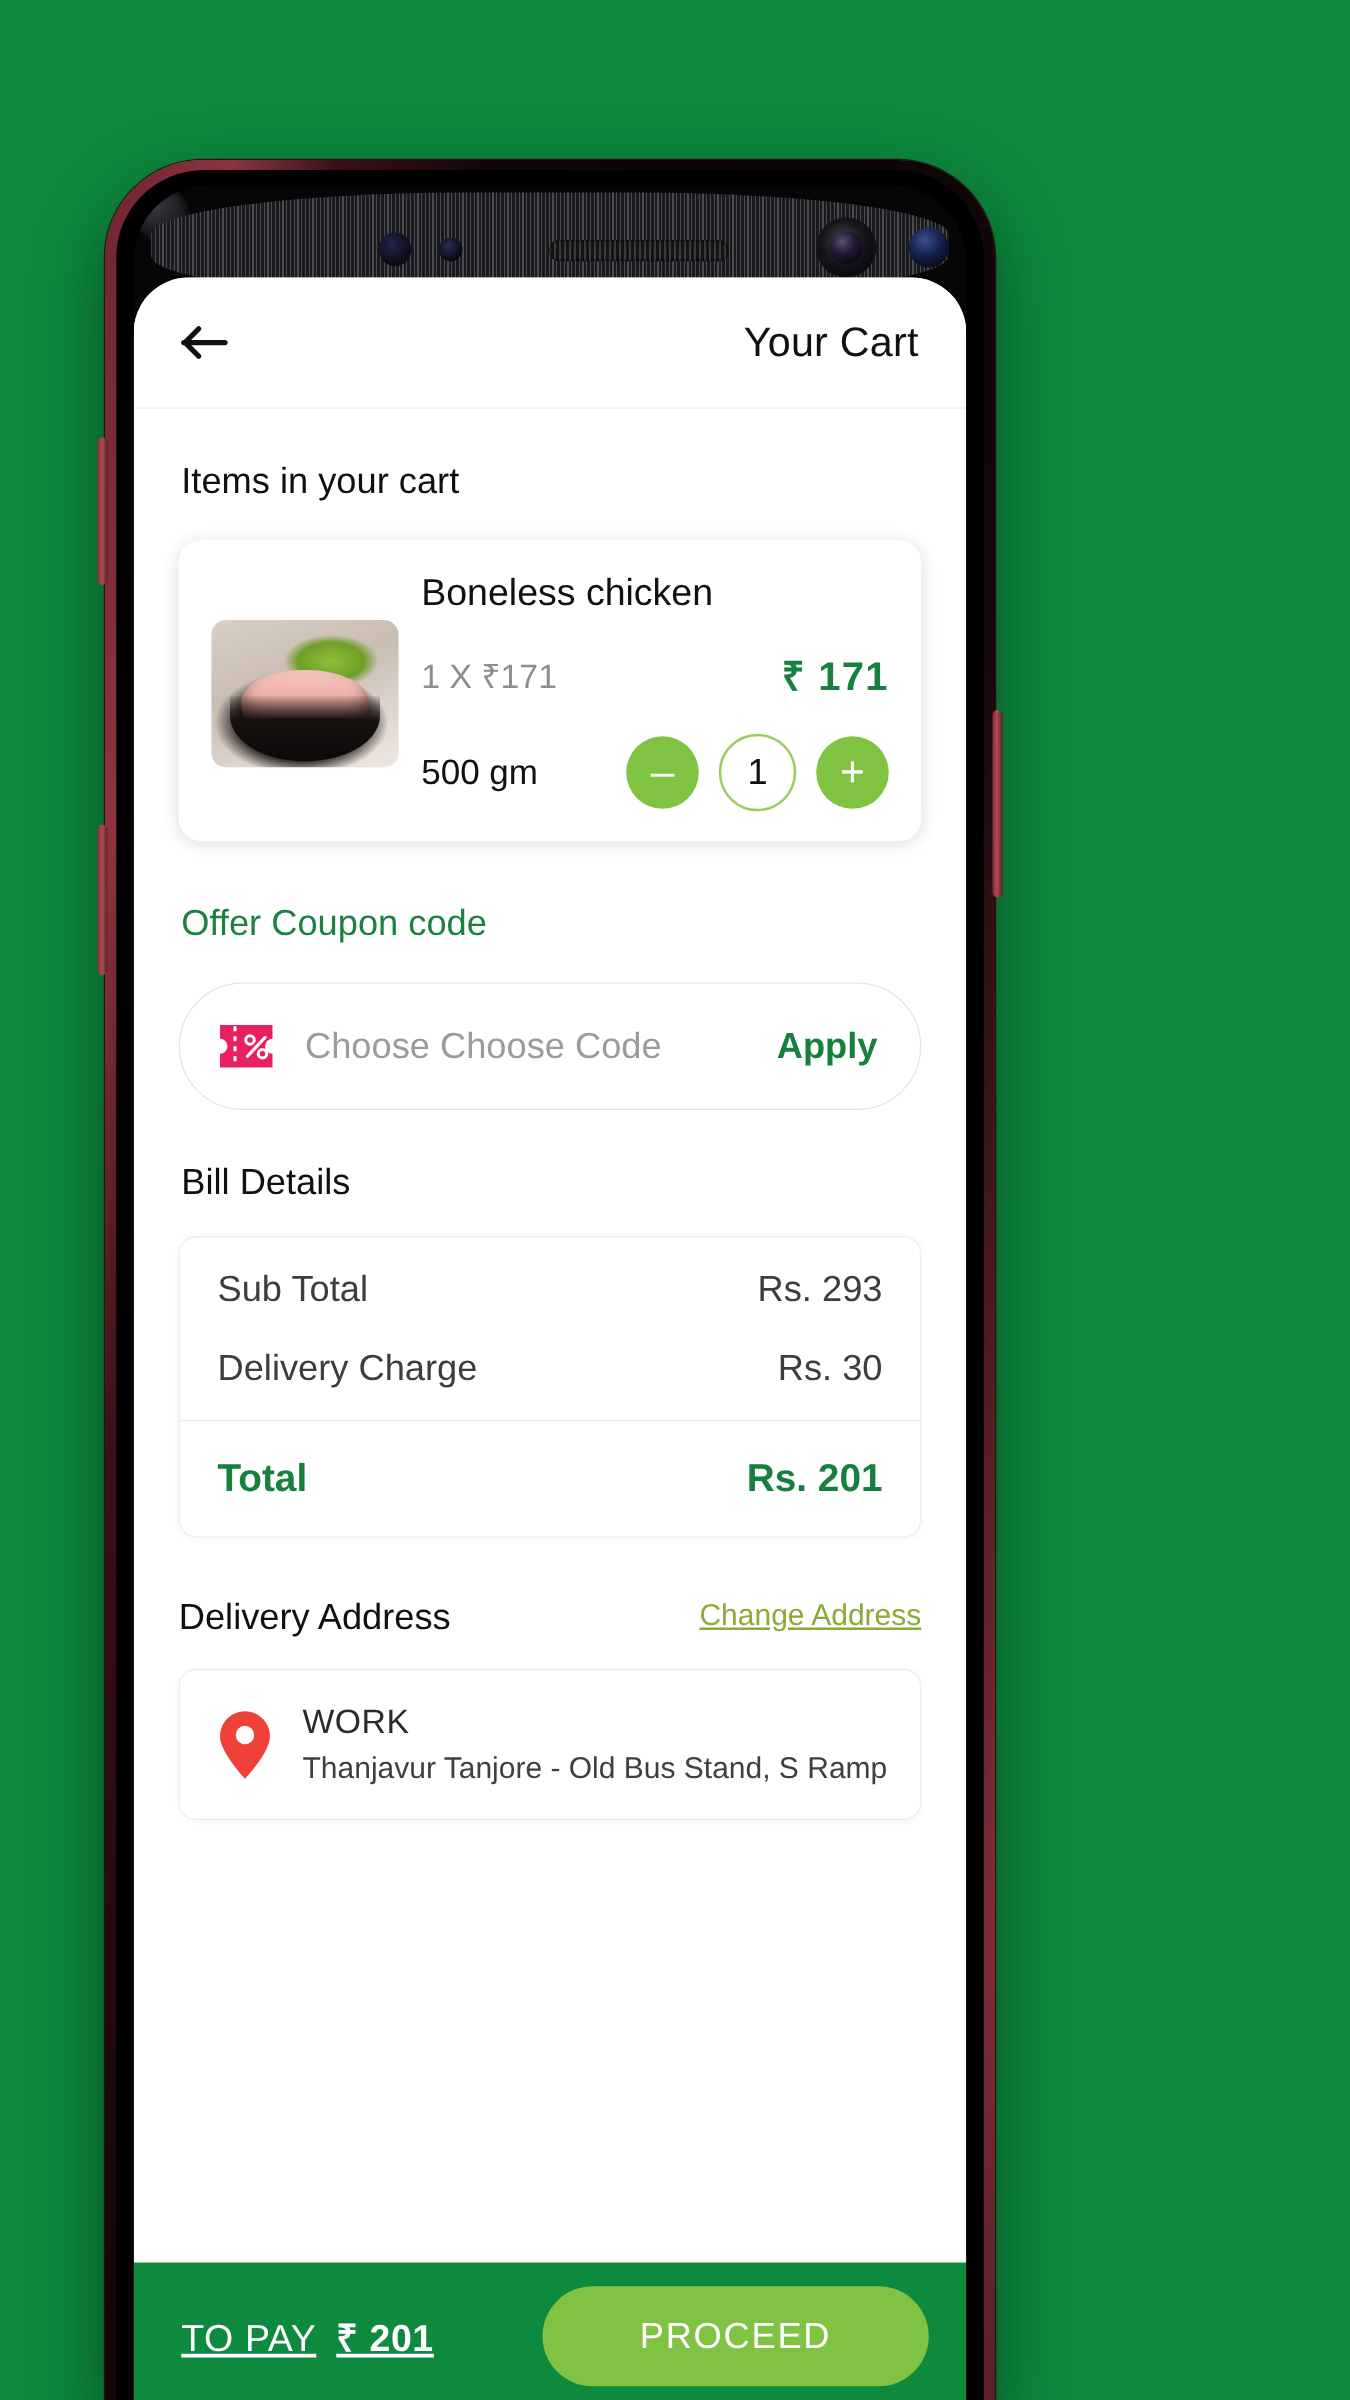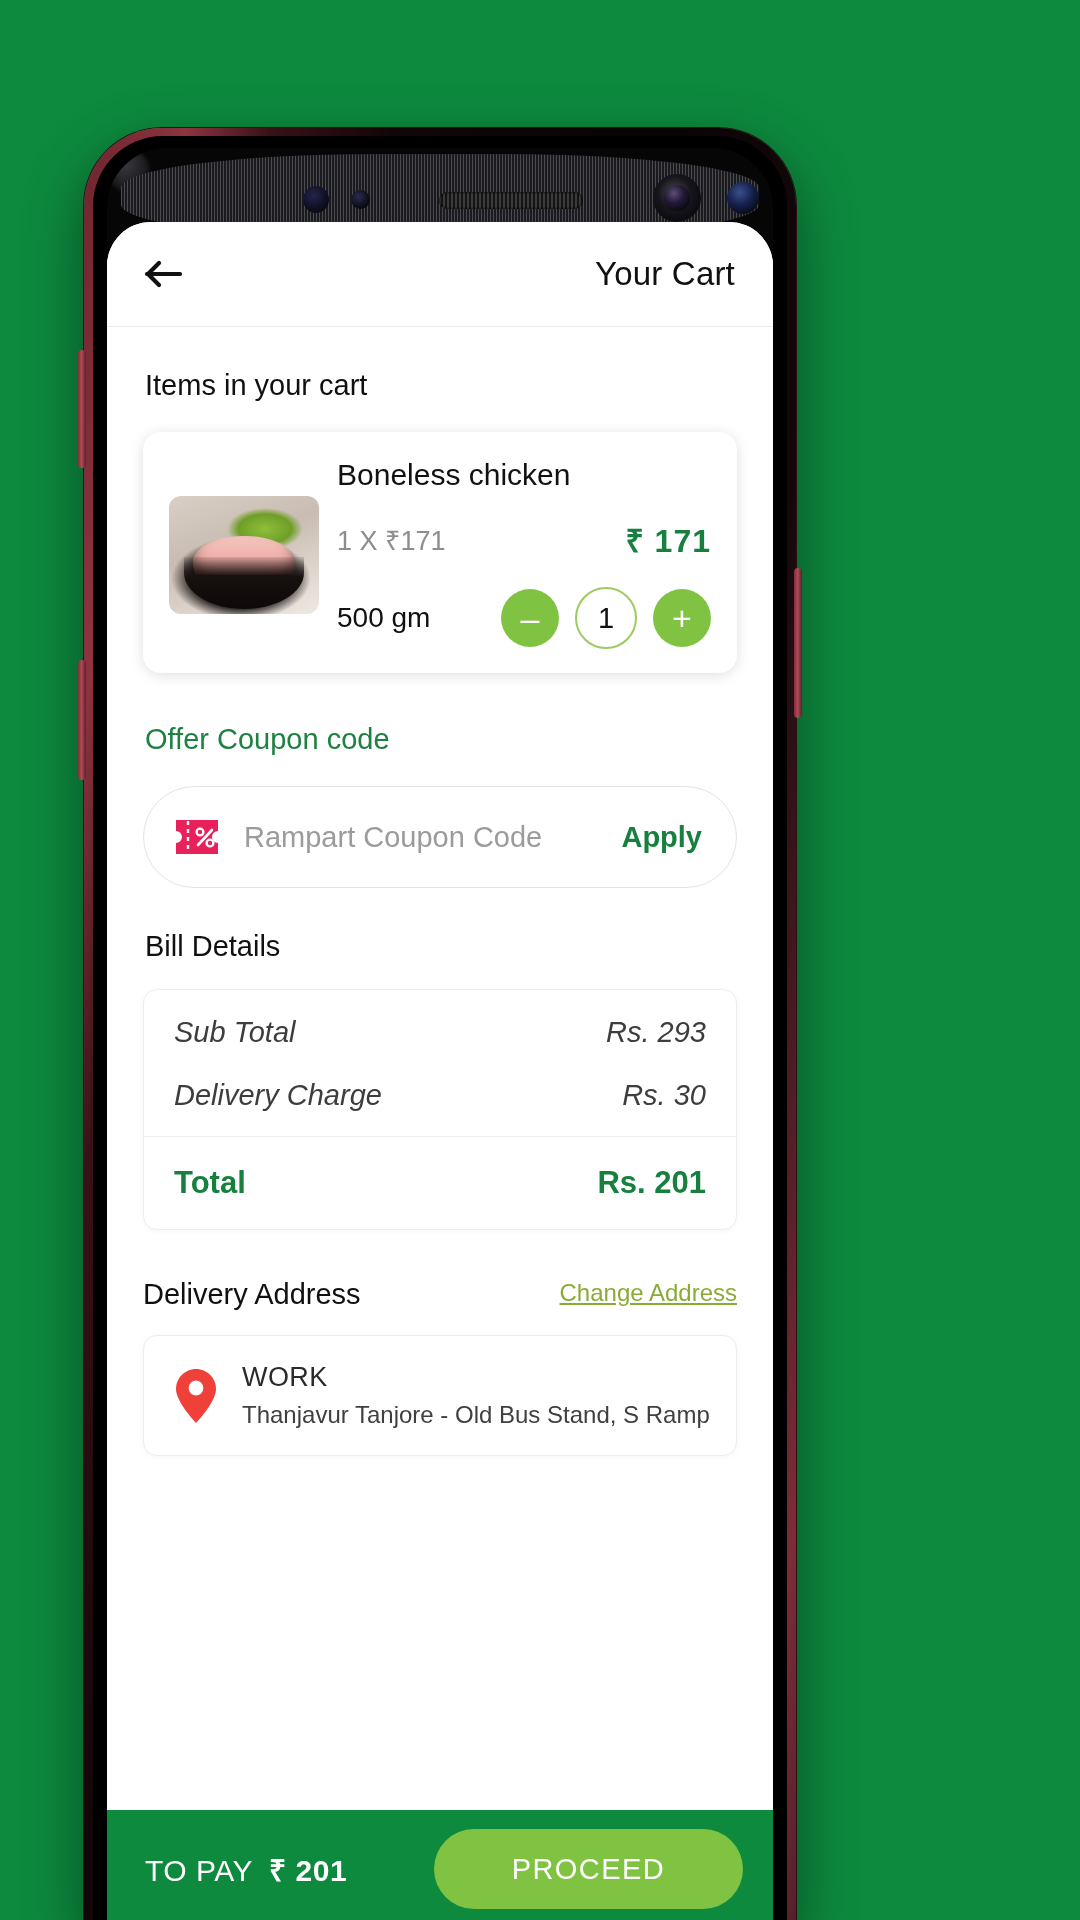--- a/index.html
+++ b/index.html
@@ -140,21 +140,21 @@
   .coupon-icon{width:46px;height:38px;flex:0 0 auto;}
   .coupon-placeholder{flex:1;font-size:29px;color:#9b9b9b;}
   .coupon-apply{font-size:29px;color:#17803f;font-weight:bold;cursor:pointer;}
 
   
   .bill-card{
     margin-top:26px;border:1.5px solid #ededed;border-radius:14px;background:#fff;
     box-shadow:0 1px 6px rgba(0,0,0,.04);
   }
   .bill-rows{padding:26px 30px 24px 30px;border-bottom:1.5px solid #ededed;}
-  .bill-row{display:flex;justify-content:space-between;align-items:flex-end;font-style:italic;}
+  .bill-row{display:flex;justify-content:space-between;align-items:flex-end;}
   .bill-row + .bill-row{margin-top:30px;}
   .bill-label{font-size:29px;color:#3d3d3d;}
   .bill-value{font-size:29px;color:#3d3d3d;}
   .bill-total{display:flex;justify-content:space-between;align-items:center;padding:28px 30px;}
   .bill-total .bill-label,.bill-total .bill-value{color:#17803f;font-size:31px;font-weight:bold;}
 
   
   .addr-head{display:flex;align-items:flex-end;justify-content:space-between;margin-top:48px;}
   .addr-title{font-size:29px;color:#101010;}
   .addr-change{font-size:24px;color:#8aab36;text-decoration:underline;cursor:pointer;padding-bottom:4px;}
@@ -167,21 +167,21 @@
   .addr-lines{flex:1;min-width:0;}
   .addr-label{font-size:27px;color:#2b2b2b;letter-spacing:.4px;}
   .addr-text{font-size:24px;color:#3f3f3f;margin-top:8px;white-space:nowrap;overflow:hidden;}
 
   
   .bottom-bar{
     height:118px;min-height:118px;background:#0d8a3e;
     display:flex;align-items:center;justify-content:space-between;
     padding:0 30px 0 38px;
   }
-  .topay{font-size:30px;color:#fff;letter-spacing:.5px;}
+  .topay{font-size:30px;color:#fff;letter-spacing:.5px;text-decoration:underline;}
   .topay b{font-weight:bold;margin-left:16px;}
   .proceed-btn{
     background:#80c342;color:#fff;border:none;border-radius:46px;
     padding:0 78px;height:80px;font-size:29px;letter-spacing:1.4px;cursor:pointer;
     font-family:"Liberation Sans",sans-serif;
   }
 </style>
 </head>
 <body>
 
@@ -241,21 +241,21 @@
 
           <div class="section-title green">Offer Coupon code</div>
           <div class="coupon-box">
             <svg class="coupon-icon" viewBox="0 0 46 38">
               <path d="M2 2 H44 V13 a6 6 0 0 0 0 12 V36 H2 V25 a6 6 0 0 0 0 -12 Z" fill="#e8215c"></path>
               <path d="M14 3 V35" stroke="#fff" stroke-width="2.4" stroke-dasharray="4 4"></path>
               <circle cx="26" cy="14" r="3.4" fill="none" stroke="#fff" stroke-width="2.4"></circle>
               <circle cx="36" cy="25" r="3.4" fill="none" stroke="#fff" stroke-width="2.4"></circle>
               <path d="M38 12 L24 27" stroke="#fff" stroke-width="2.6" stroke-linecap="round"></path>
             </svg>
-            <div class="coupon-placeholder">Rampart Coupon Code</div>
+            <div class="coupon-placeholder">Choose Choose Code</div>
             <div class="coupon-apply">Apply</div>
           </div>
 
           <div class="section-title">Bill Details</div>
           <div class="bill-card">
             <div class="bill-rows">
               <div class="bill-row">
                 <div class="bill-label">Sub Total</div>
                 <div class="bill-value">Rs. 293</div>
               </div>

